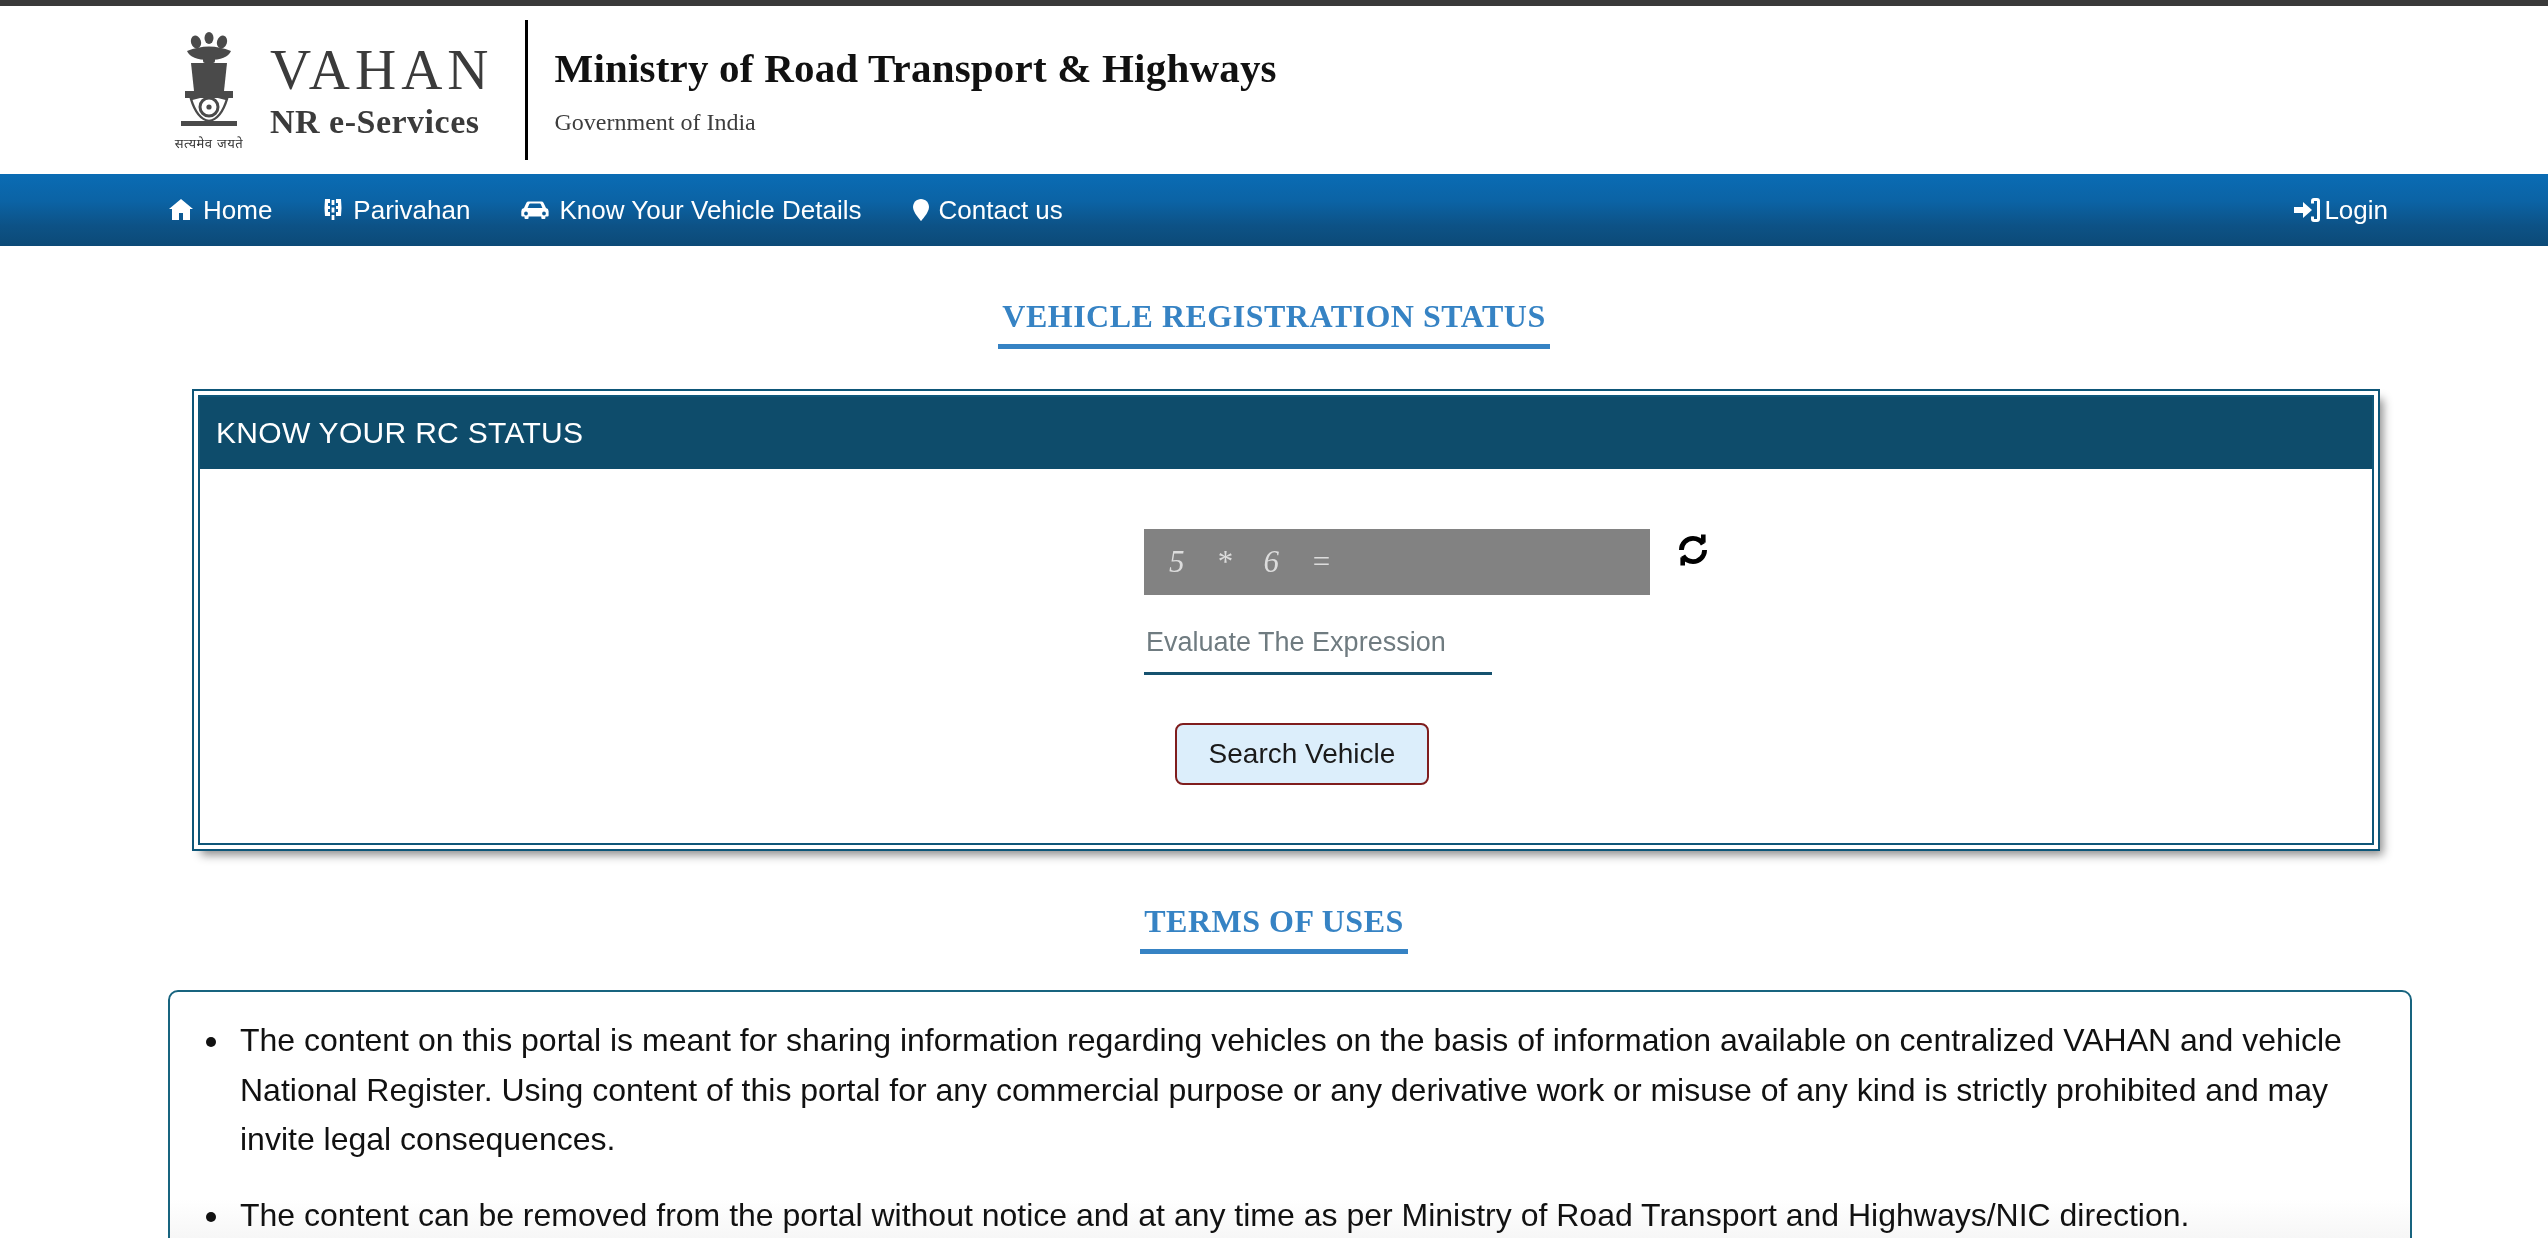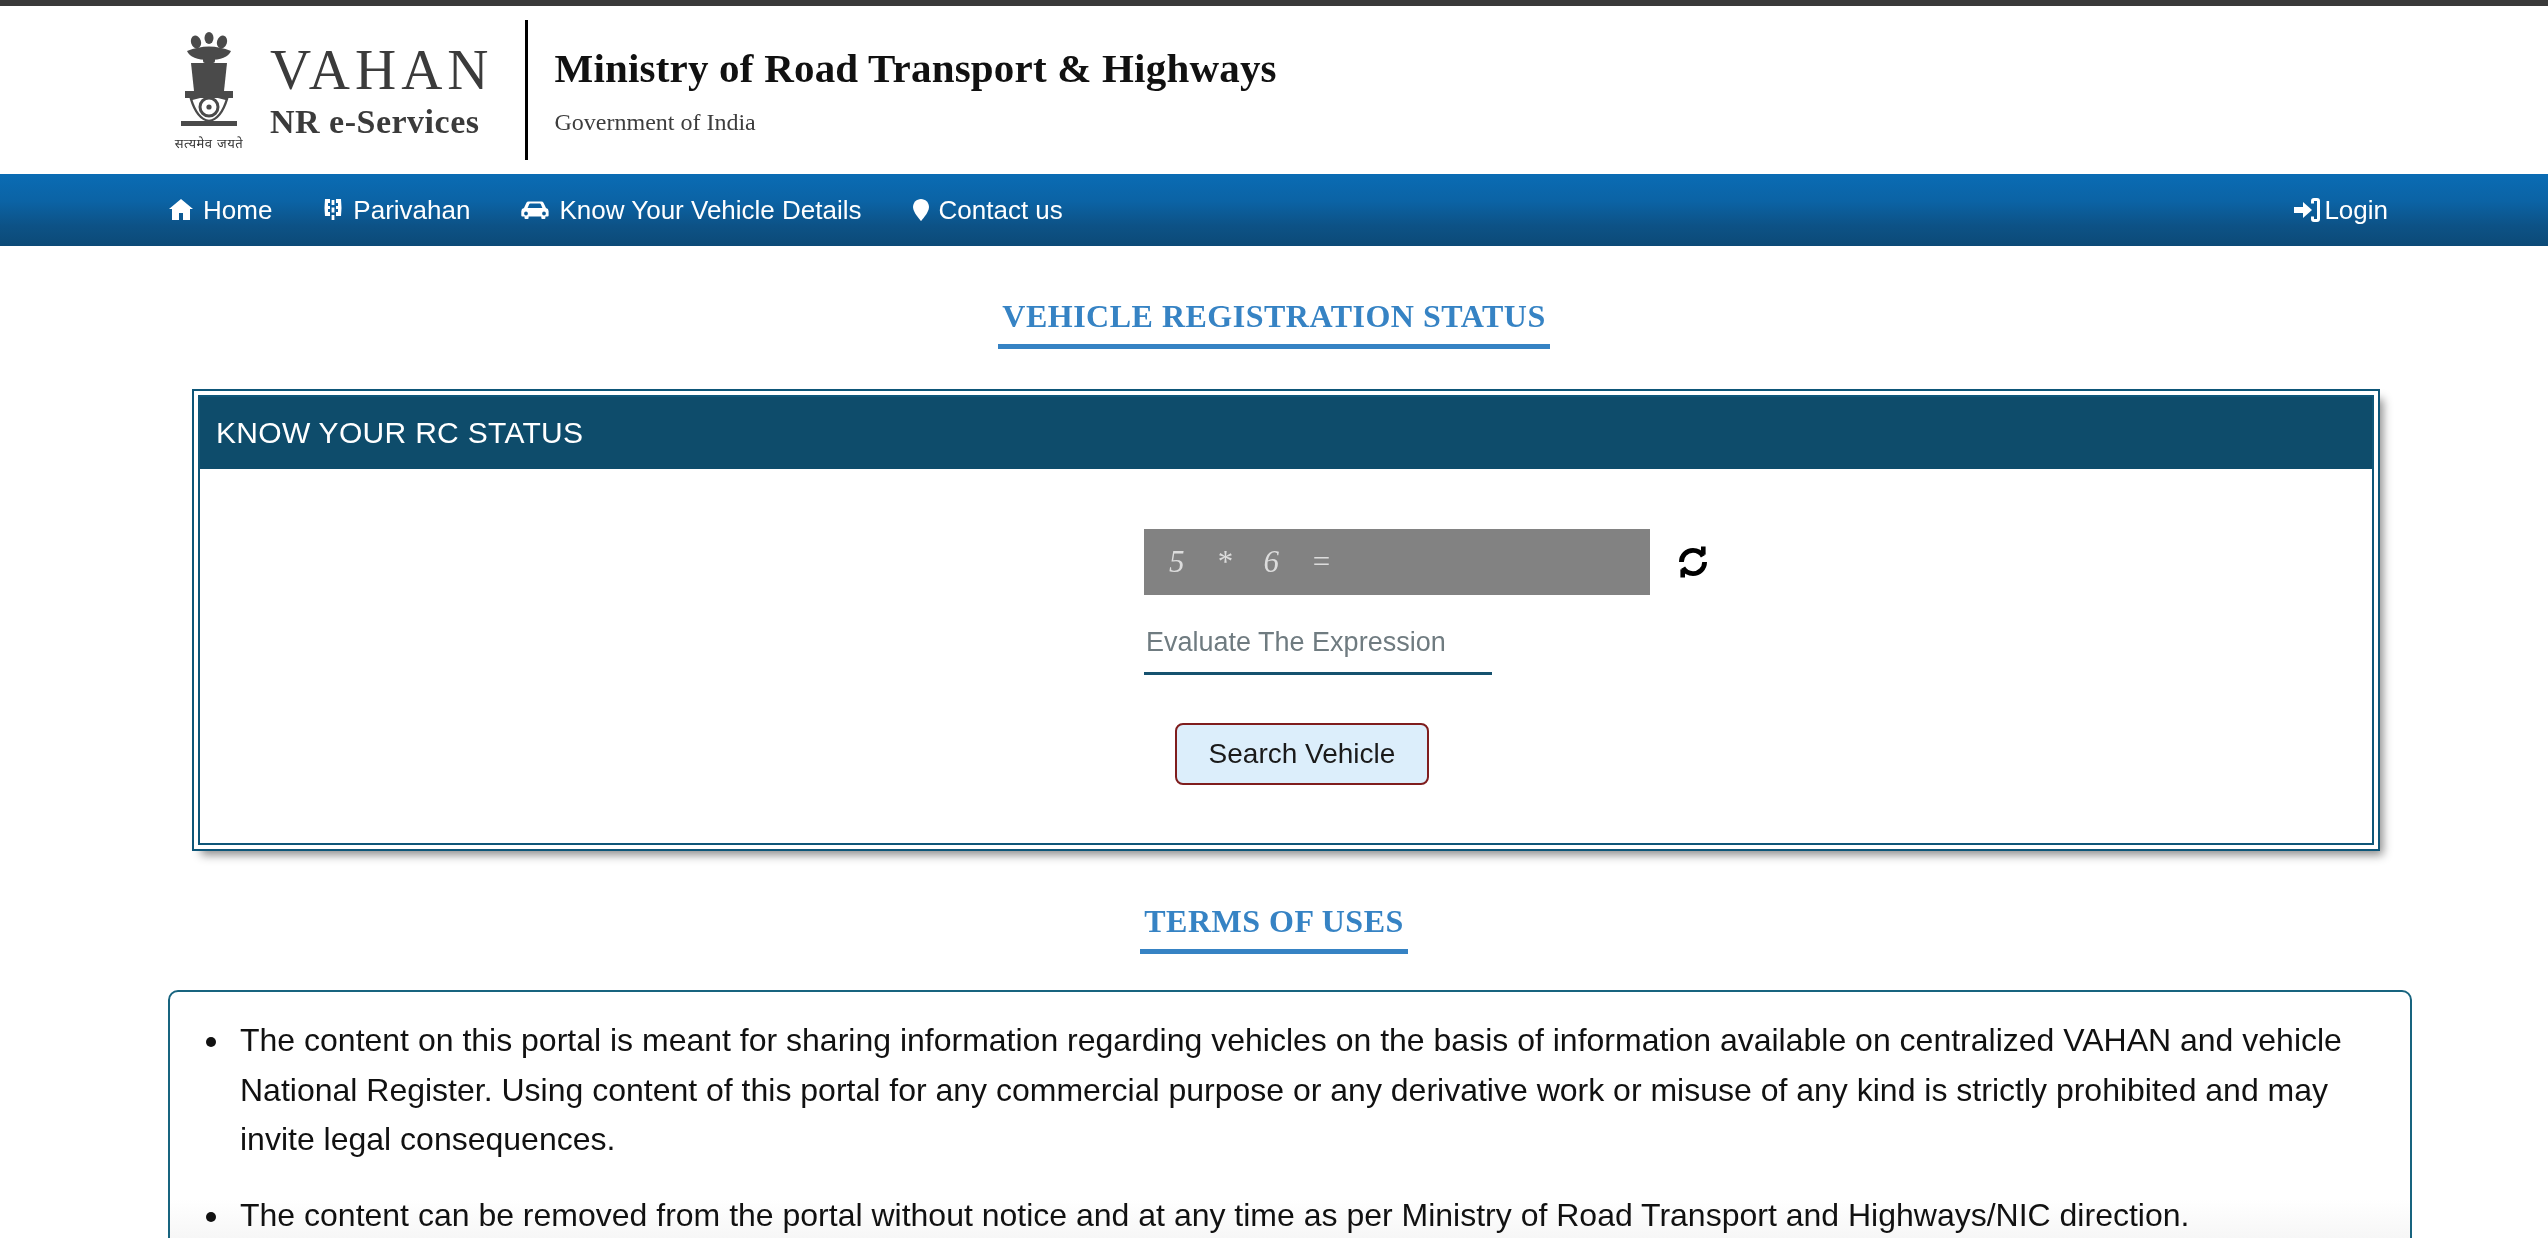--- a/index.html
+++ b/index.html
@@ -191,21 +191,20 @@
     font-family: "Liberation Sans", sans-serif;
     font-size: 27px;
     color: #222;
     padding: 6px 2px 14px 2px;
     outline: none;
   }
   .field .fin::placeholder { color: #6f7b80; opacity: 1; }
 
   .captcha-row {
     display: flex;
-    align-items: center;
     margin-top: 22px;
   }
   .captcha-box {
     width: 506px;
     height: 66px;
     background: #828282;
     display: flex;
     align-items: center;
     padding-left: 25px;
     box-sizing: border-box;

